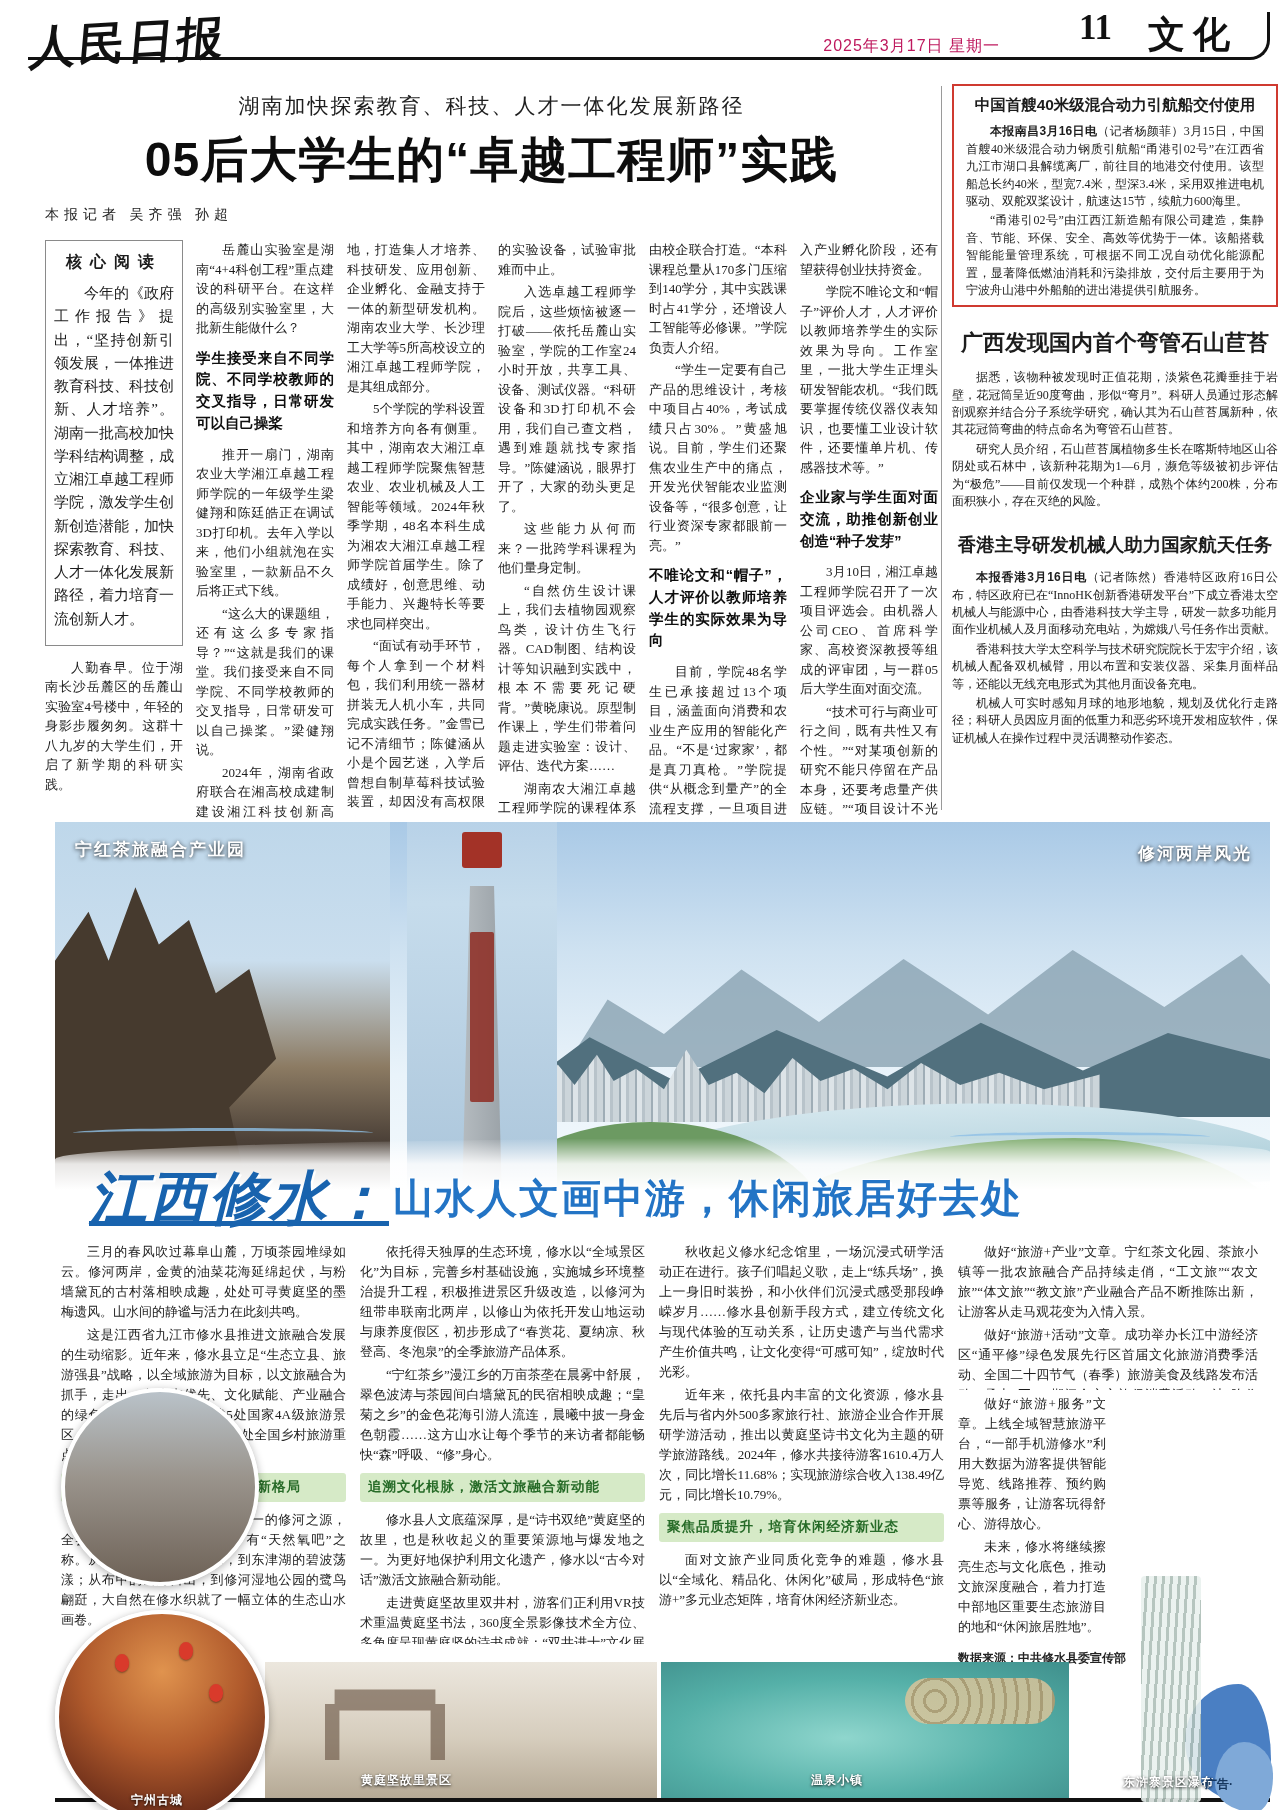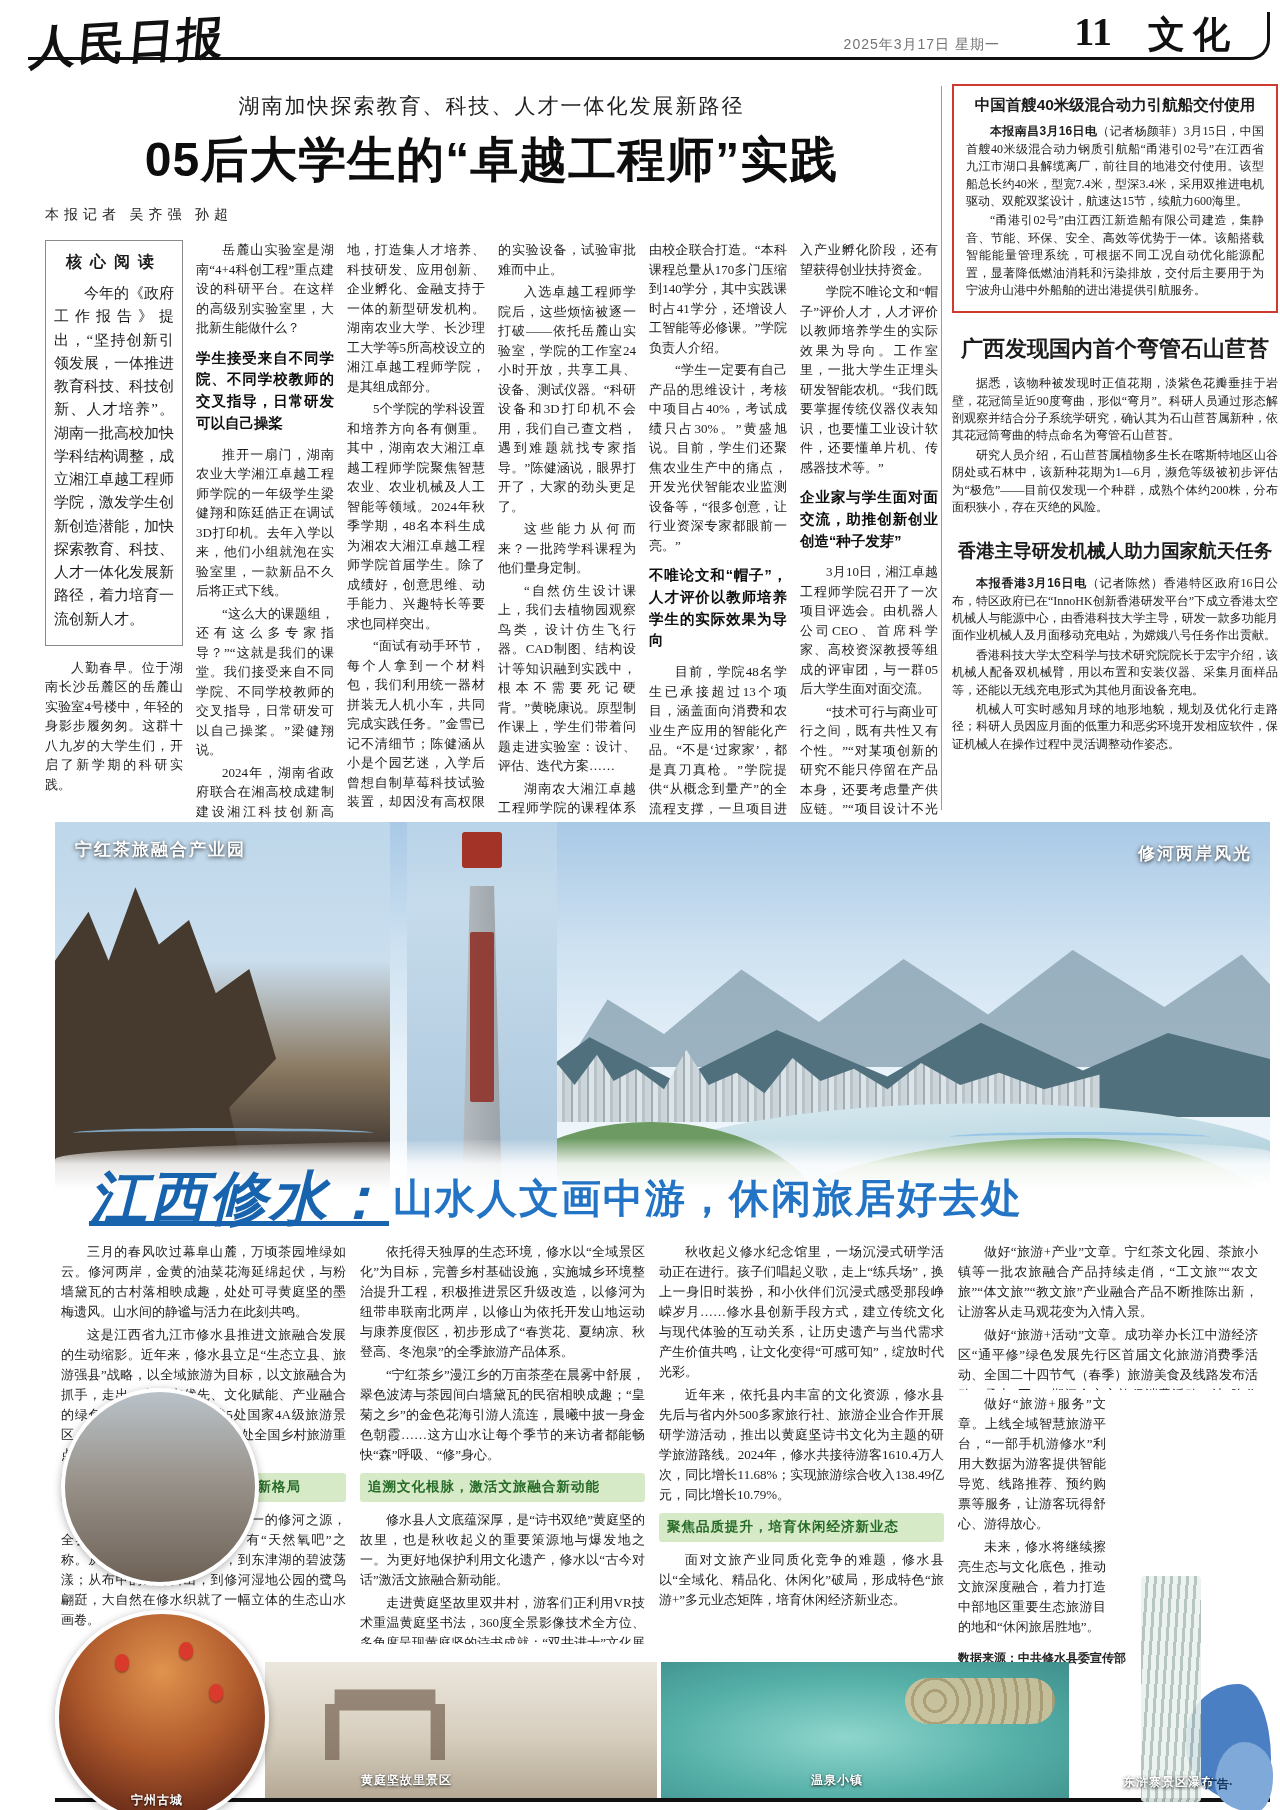--- a/index.html
+++ b/index.html
@@ -2,22 +2,22 @@
 <html><head>
 <meta charset="utf-8">
 <style>
   * { margin:0; padding:0; box-sizing:border-box; }
   body { background:#e8e8e8; font-family:"Liberation Serif","DejaVu Serif",serif; color:#1c1c1c; }
   .page { position:relative; width:1280px; height:1810px; background:#fff; margin:0 auto; overflow:hidden; }
 
   
   .logo { position:absolute; left:30px; top:12px; font-size:46px; font-weight:bold;
           font-family:"DejaVu Serif",serif; transform:rotate(-3deg) skewX(-8deg); letter-spacing:3px; color:#111; }
-  .mast-date { position:absolute; right:280px; top:36px; font-size:14px; letter-spacing:1px; color:#737373; font-family:"Liberation Sans",sans-serif; }
-  .mast-page { position:absolute; right:168px; top:8px; font-size:40px; font-weight:bold; font-family:"Liberation Serif",serif; color:#111; }
+  .mast-date { position:absolute; right:280px; top:36px; font-size:16px; letter-spacing:1px; color:#be185d; font-family:"Liberation Sans",sans-serif; }
+  .mast-page { position:absolute; right:168px; top:8px; font-size:35px; font-weight:bold; font-family:"Liberation Serif",serif; color:#111; }
   .mast-section { position:absolute; right:42px; top:10px; font-size:37px; font-weight:bold; font-family:"Liberation Sans",sans-serif; letter-spacing:8px; color:#111; }
   .mast-rule { position:absolute; left:28px; right:10px; top:12px; height:48px;
                border-bottom:3px solid #111; border-right:3px solid #111; border-bottom-right-radius:20px; }
 
   
   .main { position:absolute; left:45px; top:82px; width:893px; }
   .kicker { text-align:center; font-size:21px; letter-spacing:2px; color:#1e1e1e; margin-top:10px; }
   .headline { text-align:center; font-size:48px; font-weight:900; font-family:"Liberation Sans",sans-serif;
               letter-spacing:1px; margin-top:8px; color:#0d0d0d; }
   .byline { font-size:14px; letter-spacing:5px; margin-top:14px; color:#222; }
@@ -30,21 +30,21 @@
   .core-box p { font-size:15px; line-height:1.55; }
   .subhead { font-family:"Liberation Sans",sans-serif; font-weight:bold; font-size:14.5px;
              line-height:1.5; margin:10px 0; break-inside:avoid; color:#0e0e0e; }
 
   
   .v-divider { position:absolute; left:941px; top:86px; width:1px; height:724px; background:#9a9a9a; }
   .sidebar { position:absolute; left:952px; top:84px; width:326px; height:726px; overflow:hidden;
              font-size:12px; line-height:1.45; text-align:justify; }
   .sidebar p { text-indent:2em; margin-bottom:2px; }
   .sidebar b.dl { font-family:"Liberation Sans",sans-serif; }
-  .boxed { border:2px solid #cf3a30; padding:8px 12px 10px; }
+  .boxed { border:2px solid #cf3a30; padding:8px 12px 4px; }
   .box-title { text-align:center; font-weight:bold; font-family:"Liberation Sans",sans-serif;
                font-size:15.5px; margin-bottom:7px; white-space:nowrap; }
   .side-title2 { text-align:center; font-weight:bold; font-family:"Liberation Sans",sans-serif;
                  font-size:22px; margin:20px 0 10px; white-space:nowrap; }
   .side-title3 { text-align:center; font-weight:bold; font-family:"Liberation Sans",sans-serif;
                  font-size:18.5px; margin:22px 0 10px; white-space:nowrap; }
 
   
   .feature { position:absolute; left:55px; top:822px; width:1215px; height:984px; }
   .banner { position:absolute; left:0; top:0; width:1215px; height:408px; overflow:hidden;

